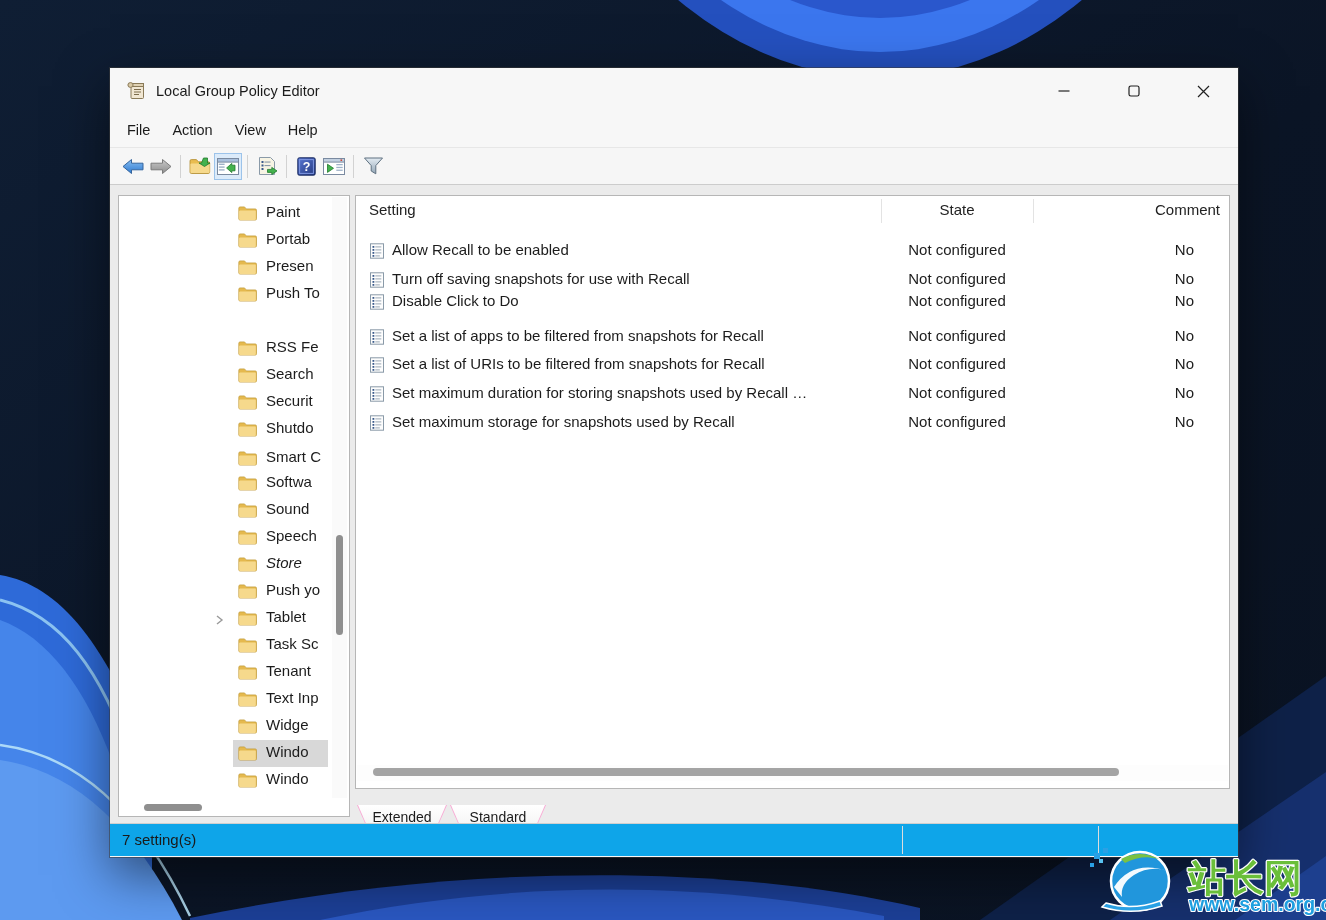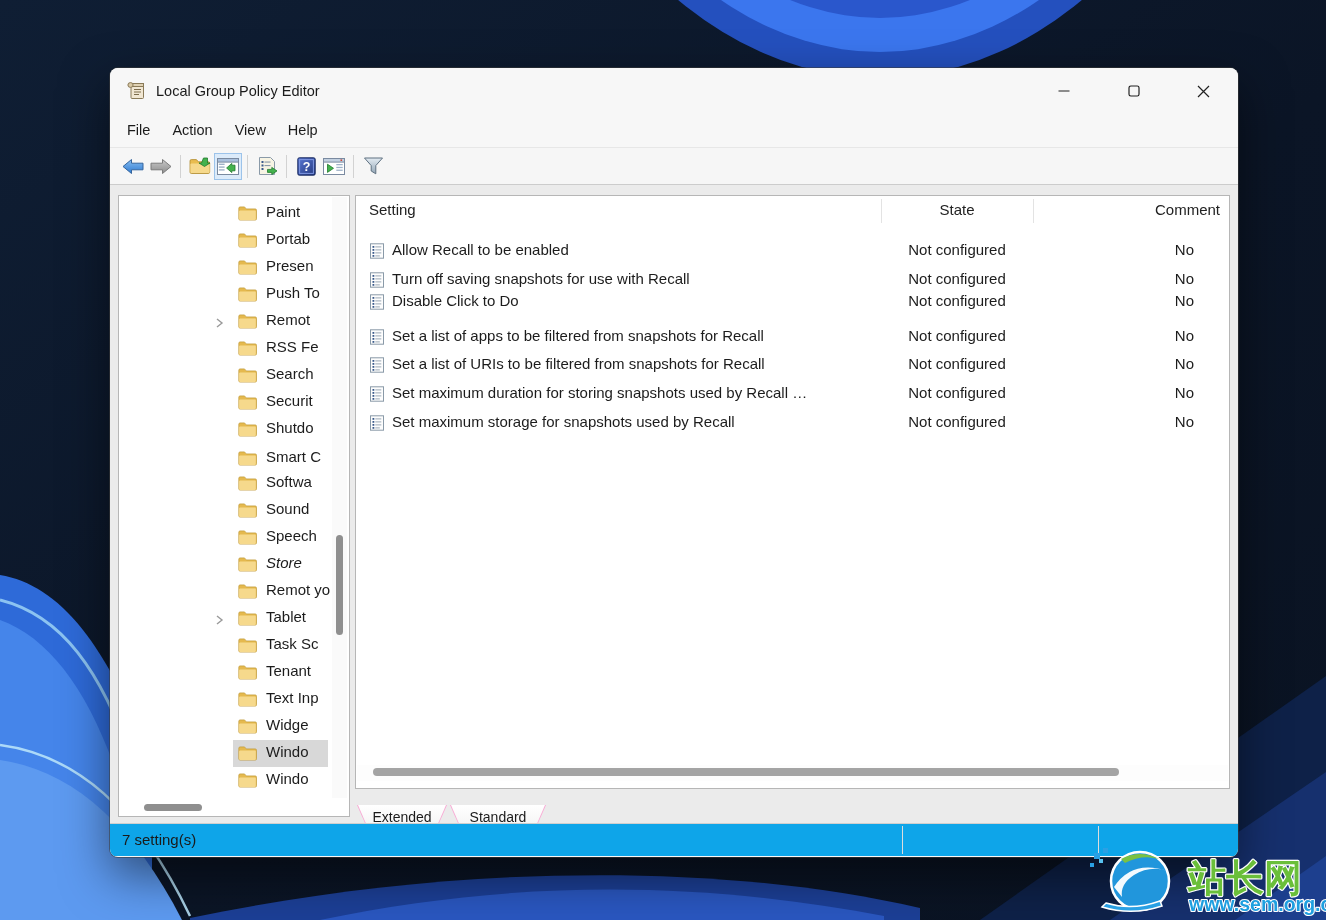--- a/index.html
+++ b/index.html
@@ -7,21 +7,21 @@
   body {
     position:relative; overflow:hidden;
     font-family:"Liberation Sans","DejaVu Sans",sans-serif;
     background:#0c1828;
   }
   .wallpaper { position:absolute; inset:0; z-index:0; }
 
   
   .win {
     position:absolute; left:110px; top:68px; width:1128px; height:789px;
-    background:#f7f7f7; border-radius:8px; overflow:hidden; z-index:2;
+    background:#f7f7f7; border-radius:0; overflow:hidden; z-index:2;
     box-shadow:0 0 0 1px rgba(60,60,60,.55), 0 18px 48px rgba(0,0,0,.5);
   }
   .titlebar { position:relative; height:46px; display:flex; align-items:center; background:#f7f7f7; }
   .app-icon { margin-left:16px; width:20px; height:20px; flex:0 0 auto; }
   .title-text { margin-left:10px; font-size:14.5px; color:#1b1b1b; }
   .controls { position:absolute; right:12px; top:0; height:46px; display:flex; }
   .ctl { width:45px; height:46px; display:flex; align-items:center; justify-content:center; margin-left:25px; }
   .ctl:first-child { margin-left:0; }
 
   .menubar { height:34px; display:flex; align-items:center; padding-left:6px; background:#f7f7f7; border-bottom:1px solid #e7e7e7; }
@@ -264,30 +264,20 @@
               </svg></span>
             <span class="tlabel">Presen</span>
           </div>
           <div class="titem" style="top: 85px;">
             <span class="fold"><svg width="19" height="16" viewBox="0 0 19 16">
                 <path d="M0.8 3.2 q0-1.3 1.3-1.3 h4.4 l1.8 2 h8.9 q1.3 0 1.3 1.3 v8.6 q0 1.3 -1.3 1.3 H2.1 q-1.3 0 -1.3 -1.3 Z" fill="#e5b94e" stroke="#c09a38" stroke-width="0.7"></path>
                 <rect x="1.1" y="5.6" width="16.7" height="9.4" rx="1" fill="#f6d98c"></rect>
               </svg></span>
             <span class="tlabel">Push To</span>
           </div>
-          <div class="titem" style="top: 112px;">
-            <span class="chev"><svg width="10" height="12" viewBox="0 0 10 12">
-                <path d="M3 2 L8 6 L3 10" stroke="#9a9a9a" stroke-width="1.4" fill="none"></path>
-              </svg></span>
-            <span class="fold"><svg width="19" height="16" viewBox="0 0 19 16">
-                <path d="M0.8 3.2 q0-1.3 1.3-1.3 h4.4 l1.8 2 h8.9 q1.3 0 1.3 1.3 v8.6 q0 1.3 -1.3 1.3 H2.1 q-1.3 0 -1.3 -1.3 Z" fill="#e5b94e" stroke="#c09a38" stroke-width="0.7"></path>
-                <rect x="1.1" y="5.6" width="16.7" height="9.4" rx="1" fill="#f6d98c"></rect>
-              </svg></span>
-            <span class="tlabel">Remot</span>
-          </div>
           <div class="titem" style="top: 139px;">
             <span class="fold"><svg width="19" height="16" viewBox="0 0 19 16">
                 <path d="M0.8 3.2 q0-1.3 1.3-1.3 h4.4 l1.8 2 h8.9 q1.3 0 1.3 1.3 v8.6 q0 1.3 -1.3 1.3 H2.1 q-1.3 0 -1.3 -1.3 Z" fill="#e5b94e" stroke="#c09a38" stroke-width="0.7"></path>
                 <rect x="1.1" y="5.6" width="16.7" height="9.4" rx="1" fill="#f6d98c"></rect>
               </svg></span>
             <span class="tlabel">RSS Fe</span>
           </div>
           <div class="titem" style="top: 166px;">
             <span class="fold"><svg width="19" height="16" viewBox="0 0 19 16">
                 <path d="M0.8 3.2 q0-1.3 1.3-1.3 h4.4 l1.8 2 h8.9 q1.3 0 1.3 1.3 v8.6 q0 1.3 -1.3 1.3 H2.1 q-1.3 0 -1.3 -1.3 Z" fill="#e5b94e" stroke="#c09a38" stroke-width="0.7"></path>
@@ -342,21 +332,21 @@
                 <path d="M0.8 3.2 q0-1.3 1.3-1.3 h4.4 l1.8 2 h8.9 q1.3 0 1.3 1.3 v8.6 q0 1.3 -1.3 1.3 H2.1 q-1.3 0 -1.3 -1.3 Z" fill="#e5b94e" stroke="#c09a38" stroke-width="0.7"></path>
                 <rect x="1.1" y="5.6" width="16.7" height="9.4" rx="1" fill="#f6d98c"></rect>
               </svg></span>
             <span class="tlabel">Store</span>
           </div>
           <div class="titem" style="top: 382px;">
             <span class="fold"><svg width="19" height="16" viewBox="0 0 19 16">
                 <path d="M0.8 3.2 q0-1.3 1.3-1.3 h4.4 l1.8 2 h8.9 q1.3 0 1.3 1.3 v8.6 q0 1.3 -1.3 1.3 H2.1 q-1.3 0 -1.3 -1.3 Z" fill="#e5b94e" stroke="#c09a38" stroke-width="0.7"></path>
                 <rect x="1.1" y="5.6" width="16.7" height="9.4" rx="1" fill="#f6d98c"></rect>
               </svg></span>
-            <span class="tlabel">Remot yo</span>
+            <span class="tlabel">Push yo</span>
           </div>
           <div class="titem" style="top: 409px;">
             <span class="chev"><svg width="10" height="12" viewBox="0 0 10 12">
                 <path d="M3 2 L8 6 L3 10" stroke="#9a9a9a" stroke-width="1.4" fill="none"></path>
               </svg></span>
             <span class="fold"><svg width="19" height="16" viewBox="0 0 19 16">
                 <path d="M0.8 3.2 q0-1.3 1.3-1.3 h4.4 l1.8 2 h8.9 q1.3 0 1.3 1.3 v8.6 q0 1.3 -1.3 1.3 H2.1 q-1.3 0 -1.3 -1.3 Z" fill="#e5b94e" stroke="#c09a38" stroke-width="0.7"></path>
                 <rect x="1.1" y="5.6" width="16.7" height="9.4" rx="1" fill="#f6d98c"></rect>
               </svg></span>
             <span class="tlabel">Tablet</span>

